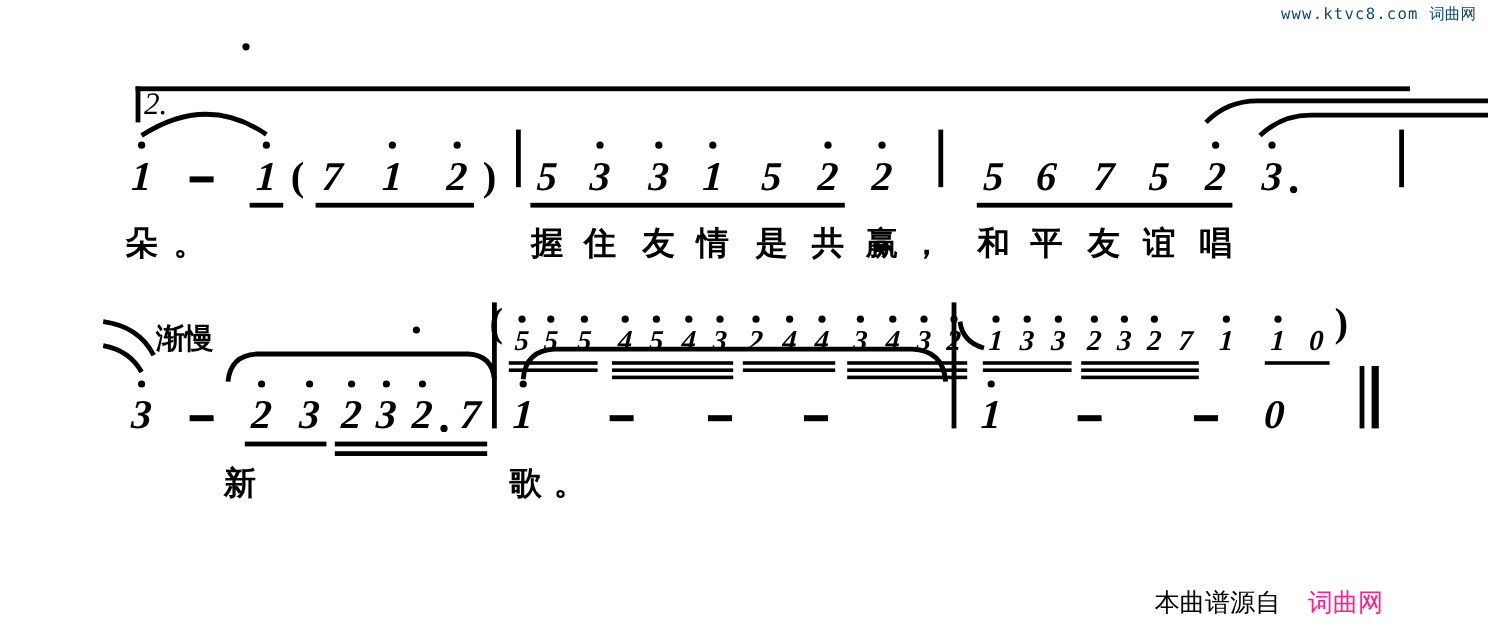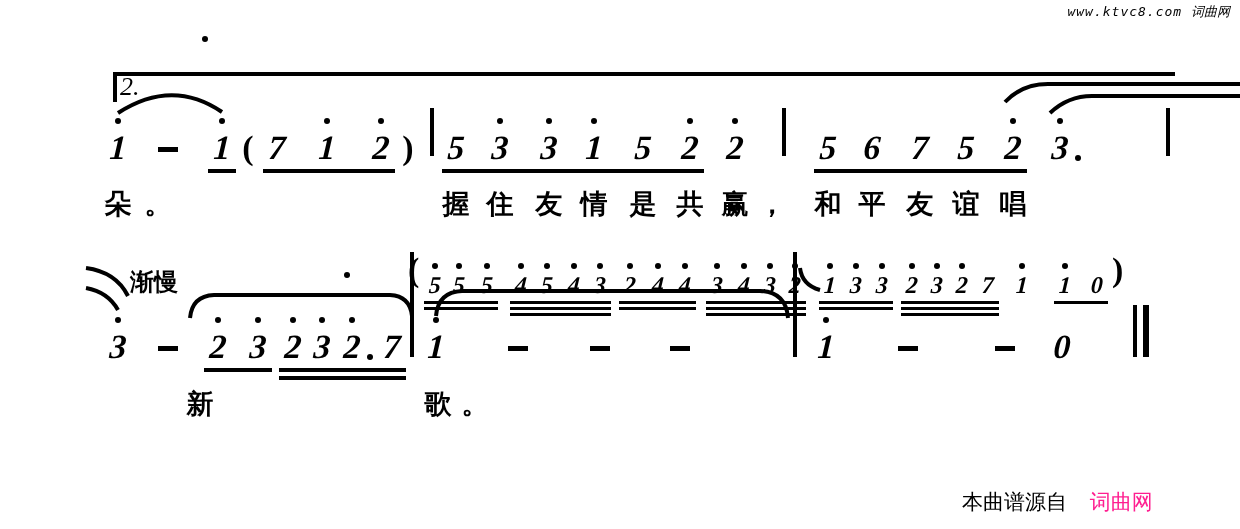--- a/index.html
+++ b/index.html
@@ -18,22 +18,21 @@
 
   
   #top-watermark {
     position: absolute;
     top: 3px;
     right: 10px;
     font-family: "DejaVu Sans Mono", monospace;
     font-size: 13px;
     letter-spacing: 1px;
     white-space: nowrap;
-    color: #000000;
-    font-style: italic;
+    color: #0c4a6e;
   }
   #top-watermark .cn {
     font-family: "DejaVu Sans", sans-serif;
     letter-spacing: 0;
   }
 
   
   #bottom-watermark {
     position: absolute;
     left: 962px;

